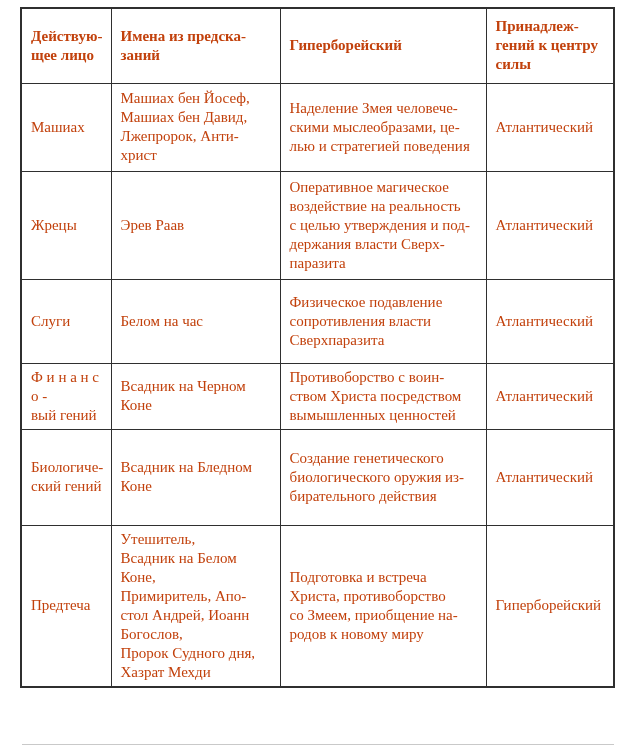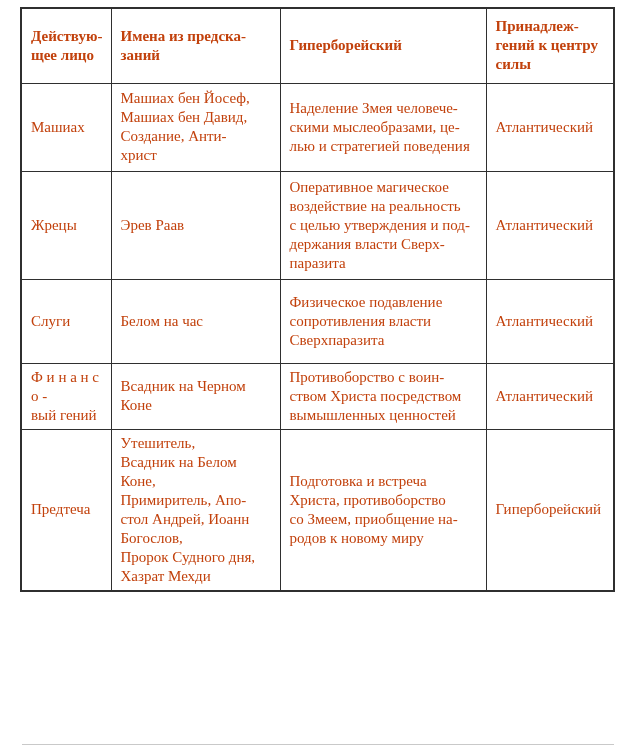--- a/index.html
+++ b/index.html
@@ -81,21 +81,21 @@
 заний</th>
         <th>Гиперборейский</th>
         <th>Принадлеж-
 гений к центру
 силы</th>
       </tr>
       <tr class="r1">
         <td>Машиах</td>
         <td>Машиах бен Йосеф,
 Машиах бен Давид,
-Создание, Анти-
+Лжепророк, Анти-
 христ</td>
         <td>Наделение Змея человече-
 скими мыслеобразами, це-
 лью и стратегией поведения</td>
         <td>Атлантический</td>
       </tr>
       <tr class="r2">
         <td>Жрецы</td>
         <td>Эрев Раав</td>
         <td>Оперативное магическое
@@ -116,20 +116,30 @@
       <tr class="r4">
         <td>Ф и н а н с о -
 вый гений</td>
         <td>Всадник на Черном
 Коне</td>
         <td>Противоборство с воин-
 ством Христа посредством
 вымышленных ценностей</td>
         <td>Атлантический</td>
       </tr>
+      <tr class="r6">
+        <td>Биологиче-
+ский гений</td>
+        <td>Всадник на Бледном
+Коне</td>
+        <td>Создание генетического
+биологического оружия из-
+бирательного действия</td>
+        <td>Атлантический</td>
+      </tr>
       <tr class="r7">
         <td>Предтеча</td>
         <td>Утешитель,
 Всадник на Белом
 Коне,
 Примиритель, Апо-
 стол Андрей, Иоанн
 Богослов,
 Пророк Судного дня,
 Хазрат Мехди</td>

